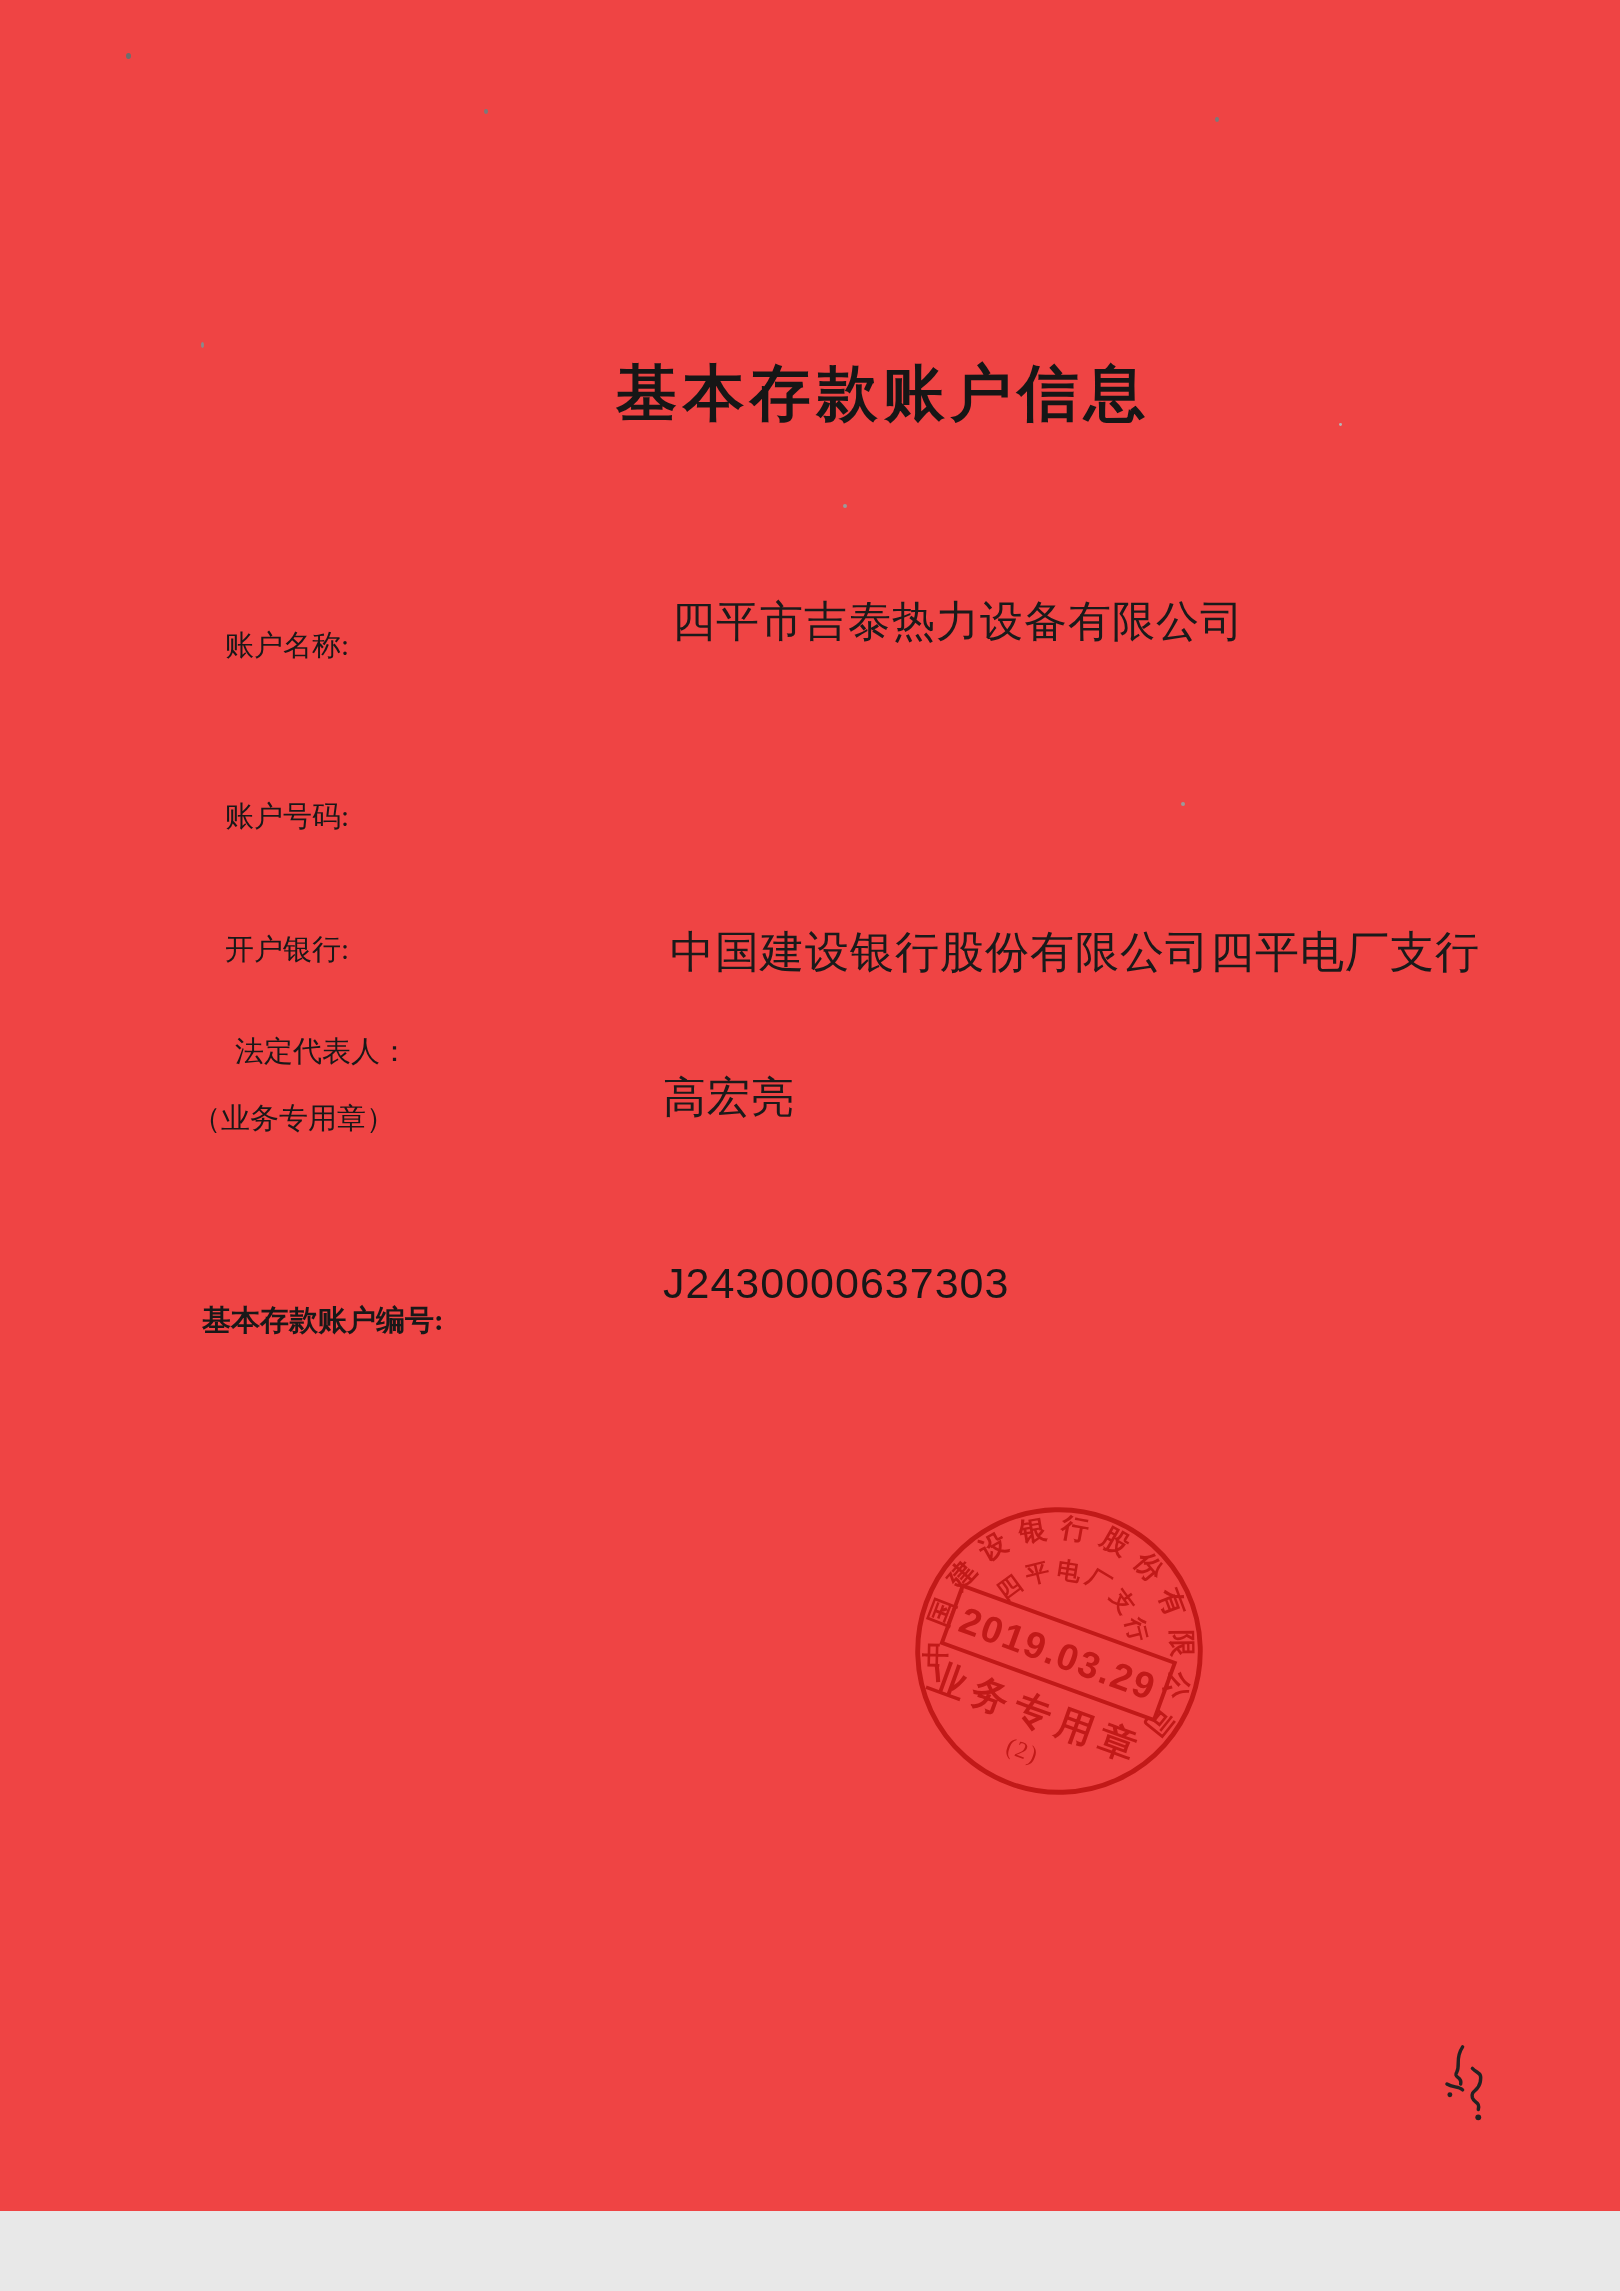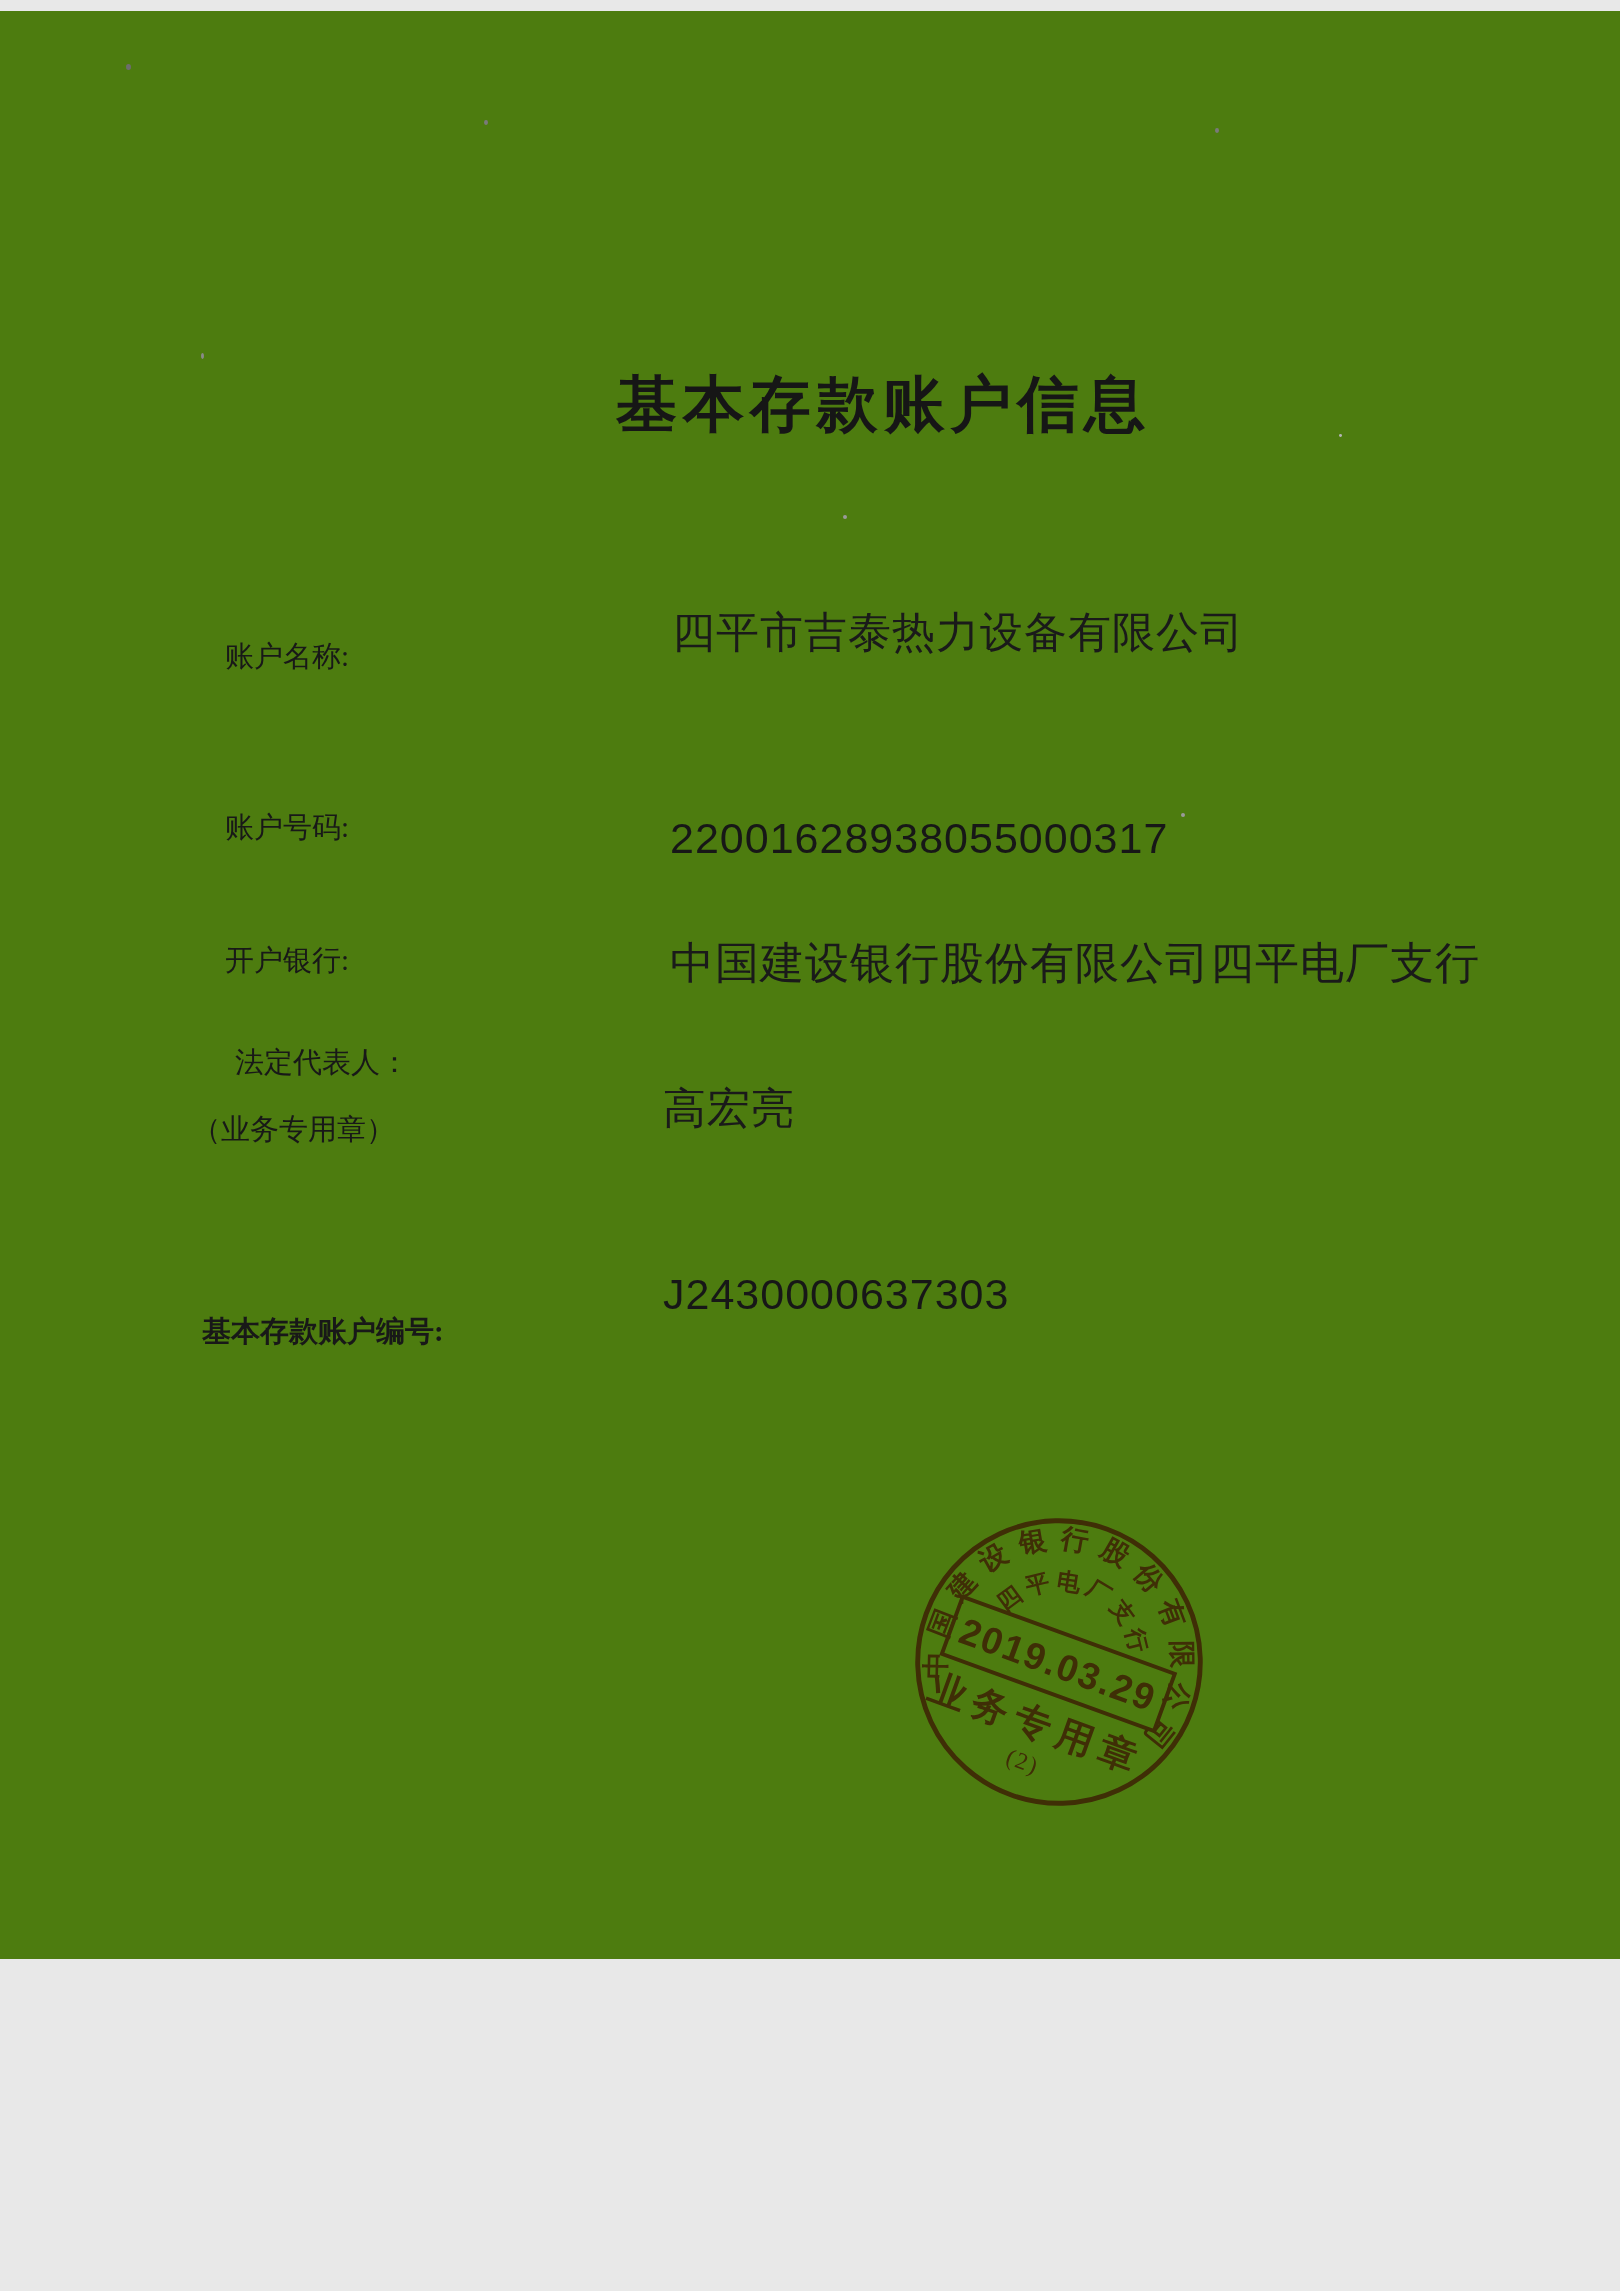--- a/index.html
+++ b/index.html
@@ -1,20 +1,20 @@
 <!DOCTYPE html>
 <html><head>
 <meta charset="utf-8">
 <style>
   html,body{margin:0;padding:0;background:#e8e8e8;}
   .page{
     position:relative;
-    width:1620px;height:1948px;
-    background:#4d7c0f;
-    margin:11px auto;
+    width:1620px;height:2211px;
+    background:#ef4444;
+    margin:0 auto;
     overflow:hidden;
     font-family:"Liberation Serif","DejaVu Serif",serif;
     color:#1c1c1c;
   }
   .abs{position:absolute;line-height:1;white-space:nowrap;}
 
   .doc-title{
     left:616px;top:363px;
     font-size:61px;font-weight:700;
     letter-spacing:5.9px;
@@ -83,21 +83,20 @@
 <body>
 
 <div class="page">
 
   <div class="abs doc-title">基本存款账户信息</div>
 
   <div class="abs field-label lbl-r1">账户名称:</div>
   <div class="abs field-value val-r1">四平市吉泰热力设备有限公司</div>
 
   <div class="abs field-label lbl-r2">账户号码:</div>
-  <div class="abs mono-num val-r2">22001628938055000317</div>
 
   <div class="abs field-label lbl-r3">开户银行:</div>
   <div class="abs field-value val-r3">中国建设银行股份有限公司四平电厂支行</div>
 
   <div class="abs field-label lbl-r4a">法定代表人：</div>
   <div class="abs field-label lbl-r4b">（业务专用章）</div>
   <div class="abs field-value val-r4">高宏亮</div>
 
   <div class="abs field-label lbl-r5">基本存款账户编号:</div>
   <div class="abs mono-num val-r5">J2430000637303</div>

